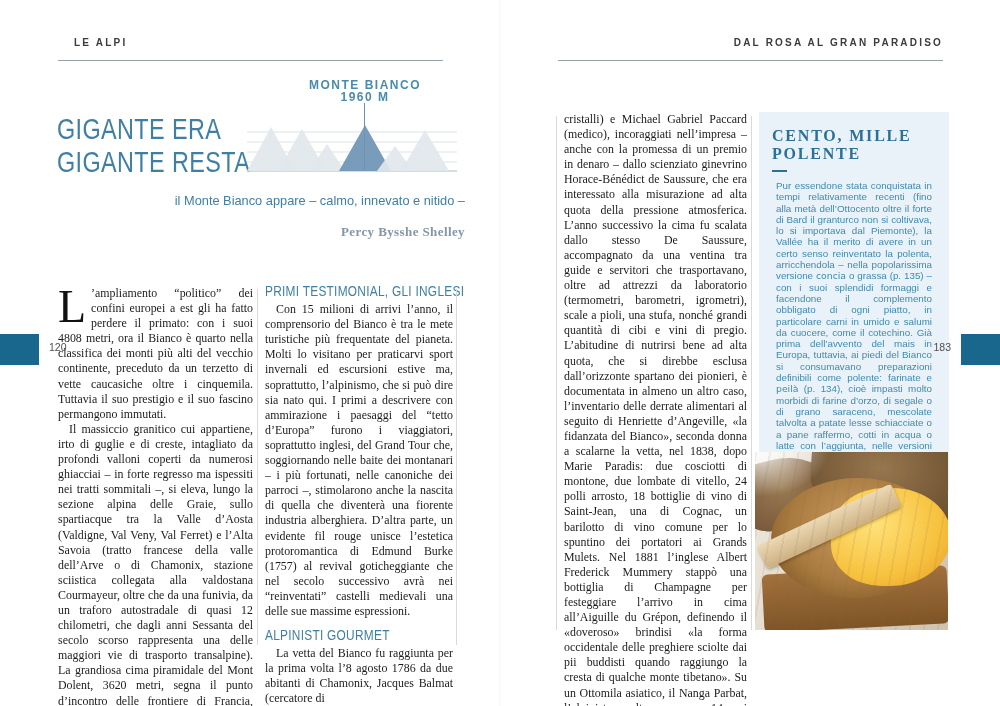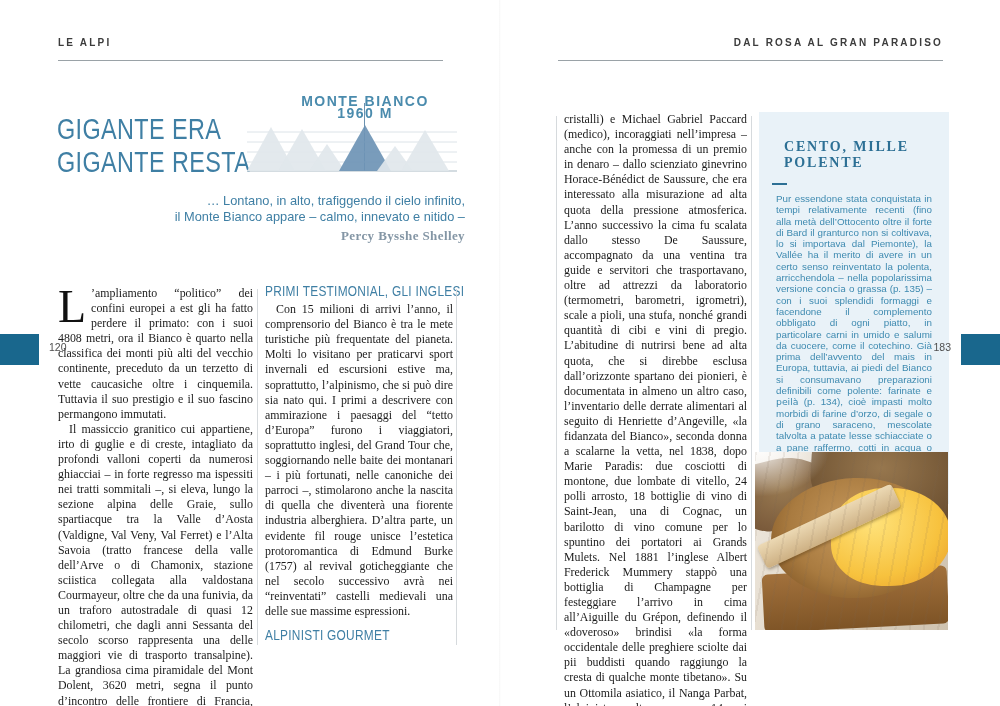--- a/index.html
+++ b/index.html
@@ -2,46 +2,46 @@
 <html><head>
 <meta charset="utf-8">
 <style>
   html,body { margin:0; padding:0; background:#ffffff; }
   .spread { position:relative; width:1000px; height:706px; background:#ffffff; overflow:hidden;
             font-family:"Liberation Serif", serif; }
 
   
   .hdr { position:absolute; top:37px; font-family:"Liberation Sans", sans-serif; font-size:10px;
          font-weight:bold; letter-spacing:2.2px; color:#3c3c3c; }
-  .hdr-left  { left:58px; }
+  .hdr-left  { left:74px; }
   .hdr-right { right:57px; text-align:left; }
   .hrule { position:absolute; top:60px; height:1px; background:#9aa2a7; }
   .hrule-left  { left:58px;  width:385px; }
   .hrule-right { left:558px; width:385px; }
 
   
   .title { position:absolute; left:57px; top:112px; color:#3f7fa4;
            font-family:"Liberation Sans", sans-serif; font-size:30px; line-height:33px;
            letter-spacing:0.5px; transform:scaleX(0.78); transform-origin:left top; white-space:nowrap; }
 
   
-  .diagram-label { position:absolute; left:300px; top:96px; width:130px; text-align:center;
-                   font-family:"Liberation Sans", sans-serif; font-weight:bold; font-size:14px;
+  .diagram-label { position:absolute; left:300px; top:80px; width:130px; text-align:center;
+                   font-family:"Liberation Sans", sans-serif; font-weight:bold; font-size:12px;
                    letter-spacing:1.5px; line-height:11.5px; color:#4a8bad; }
   .diagram-pointer { position:absolute; left:364px; top:103px; width:1px; height:68px; background:#6b92b0; }
   .diagram { position:absolute; left:247px; top:119px; }
   .grid { stroke:#dce3e8; stroke-width:1; }
   .base { stroke:#c6d0d7; stroke-width:1.5; }
   .tri  { fill:#e1e7ec; fill-opacity:0.92; }
   .tri-dark { fill:#6e94b5; }
 
   
   .quote { position:absolute; left:120px; top:193px; width:345px; text-align:right;
            font-family:"Liberation Sans", sans-serif; font-size:12.8px; line-height:16.3px; color:#3f7fa4; }
-  .quote-author { margin-top:2px; font-family:"Liberation Serif", serif; font-weight:bold;
+  .quote-author { margin-top:15px; font-family:"Liberation Serif", serif; font-weight:bold;
                   font-size:13px; letter-spacing:0.4px; color:#8496a5; }
 
   
   .col { position:absolute; font-size:11.9px; line-height:15.1px; color:#1b1b1b; text-align:justify; }
   .col1 { left:58px;  top:286px; width:195px; }
   .col2 { left:265px; top:284px; width:188px; }
   .col3 { left:564px; top:112px; width:183px; }
   .body-p { margin:0; }
   .body-p.indent { text-indent:11px; }
   .dropcap { float:left; font-size:46px; line-height:37px; padding:2px 5px 0 0; color:#111; }
@@ -52,22 +52,22 @@
 
   .vrule { position:absolute; width:1px; background:#d6dadd; }
   .vr1 { left:257px; top:289px; height:356px; }
   .vr2 { left:456px; top:289px; height:356px; }
   .vr3 { left:556px; top:116px; height:514px; }
   .vr4 { left:751px; top:116px; height:514px; }
 
   
   .sidebar { position:absolute; left:759px; top:112px; width:190px; box-sizing:border-box;
              background:#e9f2f8; padding:15px 13px 13px; }
-  .sidebar-title { margin:12px; font-family:"Liberation Serif", serif; font-weight:bold;
-                   font-size:14px; letter-spacing:1.8px; color:#2d7095; }
+  .sidebar-title { margin:0; font-family:"Liberation Serif", serif; font-weight:bold;
+                   font-size:16px; letter-spacing:1.8px; color:#2d7095; }
   .sidebar-dash { width:15px; height:2px; background:#2d7095; margin:7px 0 8px; }
   .sidebar-text { margin:4px; font-family:"Liberation Sans", sans-serif; font-size:9.8px;
                   line-height:11.3px; color:#3e8ab0; text-align:justify; }
   .term { font-family:"DejaVu Sans", sans-serif; font-size:9.3px; }
 
   
   .photo { position:absolute; left:755px; top:452px; width:193px; height:178px; overflow:hidden;
            background:linear-gradient(105deg,#efe9df 0%,#ddd2c2 45%,#cfc3b0 100%); }
   .photo::after { content:""; position:absolute; inset:0;
            background:repeating-linear-gradient(100deg, rgba(120,100,80,0.10) 0 2px, rgba(0,0,0,0) 2px 14px); }
@@ -130,36 +130,36 @@
     <line class="base" x1="0" y1="52" x2="210" y2="52"></line>
     <polygon class="tri" points="0,52 24,8 48,52"></polygon>
     <polygon class="tri" points="31,52 55,10 79,52"></polygon>
     <polygon class="tri" points="62,52 80,25 98,52"></polygon>
     <polygon class="tri tri-dark" points="92,52 118,6 144,52"></polygon>
     <polygon class="tri" points="130,52 148,27 166,52"></polygon>
     <polygon class="tri" points="154,52 178,11 202,52"></polygon>
   </svg>
 
   <div class="quote">
-    <div class="quote-line">… Lontano, in alto, trafiggendo il cielo infinito,</div>
     <div class="quote-line">il Monte Bianco appare – calmo, innevato e nitido –</div>
     <div class="quote-author">Percy Bysshe Shelley</div>
   </div>
 
   <div class="col col1">
     <p class="body-p"><span class="dropcap">L</span><span>’ampliamento “politico” dei confini europei a est gli ha fatto perdere il primato: con i suoi 4808 metri, ora il Bianco è quarto nella classifica dei monti più alti del vecchio continente, preceduto da un terzetto di vette caucasiche oltre i cinquemila. Tuttavia il suo prestigio e il suo fascino permangono immutati.</span></p>
     <p class="body-p indent">Il massiccio granitico cui appartiene, irto di guglie e di creste, intagliato da profondi valloni coperti da numerosi ghiacciai – in forte regresso ma ispessiti nei tratti sommitali –, si eleva, lungo la sezione alpina delle Graie, sullo spartiacque tra la Valle d’Aosta (Valdigne, Val Veny, Val Ferret) e l’Alta Savoia (tratto francese della valle dell’Arve o di Chamonix, stazione sciistica collegata alla valdostana Courmayeur, oltre che da una funivia, da un traforo autostradale di quasi 12 chilometri, che dagli anni Sessanta del secolo scorso rappresenta una delle maggiori vie di trasporto transalpine). La grandiosa cima piramidale del Mont Dolent, 3620 metri, segna il punto d’incontro delle frontiere di Francia, Italia e Svizzera.</p>
   </div>
 
   <div class="vrule vr1"></div>
 
   <div class="col col2">
     <h3 class="col-heading">PRIMI TESTIMONIAL, GLI INGLESI</h3>
     <p class="body-p indent">Con 15 milioni di arrivi l’anno, il comprensorio del Bianco è tra le mete turistiche più frequentate del pianeta. Molti lo visitano per praticarvi sport invernali ed escursioni estive ma, soprattutto, l’alpinismo, che si può dire sia nato qui. I primi a descrivere con ammirazione i paesaggi del “tetto d’Europa” furono i viaggiatori, soprattutto inglesi, del Grand Tour che, soggiornando nelle baite dei montanari – i più fortunati, nelle canoniche dei parroci –, stimolarono anche la nascita di quella che diventerà una fiorente industria alberghiera. D’altra parte, un evidente fil rouge unisce l’estetica protoromantica di Edmund Burke (1757) al revival goticheggiante che nel secolo successivo avrà nei “reinventati” castelli medievali una delle sue massime espressioni.</p>
     <h3 class="col-heading second">ALPINISTI GOURMET</h3>
+    <p class="body-p indent">La vetta del Bianco fu raggiunta per la prima volta l’8 agosto 1786 da due abitanti di Chamonix, Jacques Balmat (cercatore di</p>
   </div>
 
   <div class="vrule vr2"></div>
   <div class="vrule vr3"></div>
 
   <div class="col col3">
     <p class="body-p">cristalli) e Michael Gabriel Paccard (medico), incoraggiati nell’impresa – anche con la promessa di un premio in denaro – dallo scienziato ginevrino Horace-Bénédict de Saussure, che era interessato alla misurazione ad alta quota della pressione atmosferica. L’anno successivo la cima fu scalata dallo stesso De Saussure, accompagnato da una ventina tra guide e servitori che trasportavano, oltre ad attrezzi da laboratorio (termometri, barometri, igrometri), scale a pioli, una stufa, nonché grandi quantità di cibi e vini di pregio. L’abitudine di nutrirsi bene ad alta quota, che si direbbe esclusa dall’orizzonte spartano dei pionieri, è documentata in almeno un altro caso, l’inventario delle derrate alimentari al seguito di Henriette d’Angeville, «la fidanzata del Bianco», seconda donna a scalarne la vetta, nel 1838, dopo Marie Paradis: due cosciotti di montone, due lombate di vitello, 24 polli arrosto, 18 bottiglie di vino di Saint-Jean, una di Cognac, un barilotto di vino comune per lo spuntino dei portatori ai Grands Mulets. Nel 1881 l’inglese Albert Frederick Mummery stappò una bottiglia di Champagne per festeggiare l’arrivo in cima all’Aiguille du Grépon, definendo il «doveroso» brindisi «la forma occidentale delle preghiere sciolte dai pii buddisti quando raggiungo la cresta di qualche monte tibetano». Su un Ottomila asiatico, il Nanga Parbat, l’alpinista peraltro scomparve 14 anni dopo, con due portatori nepalesi.</p>
   </div>
 
   <div class="vrule vr4"></div>

